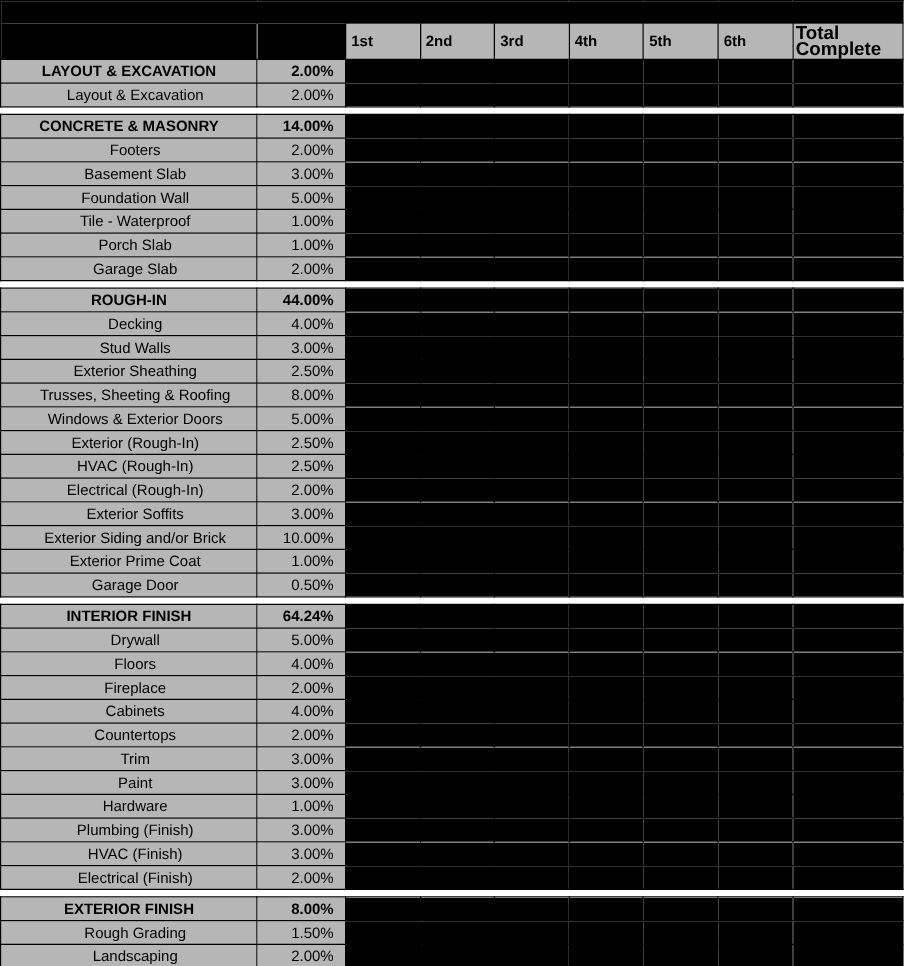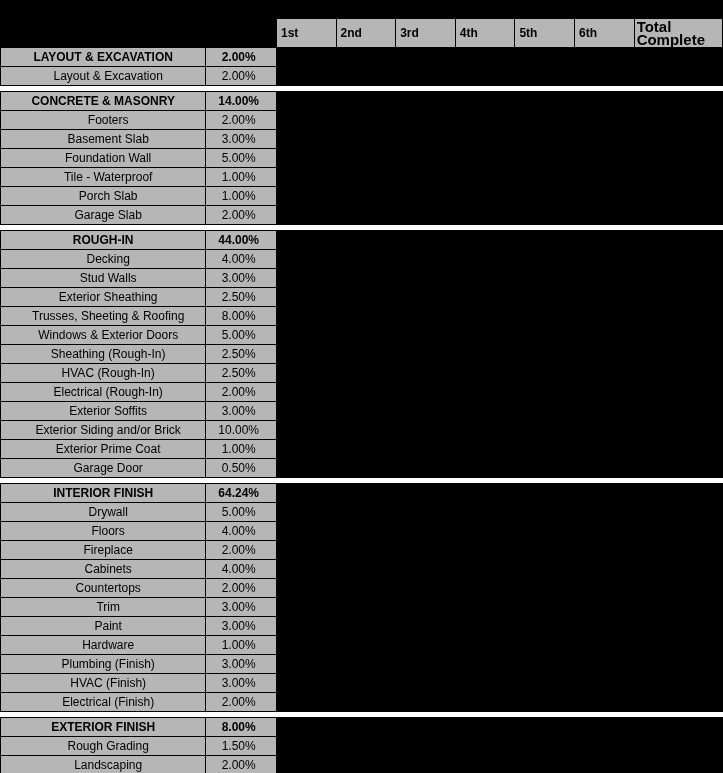--- a/index.html
+++ b/index.html
@@ -57,21 +57,21 @@
     background: #000;
   }
   .spacer-row td {
     background: #fff;
     border: none;
     height: 6px;
     padding: 0;
   }
   .name { text-align: center; padding-left: 4px; }
   .name.indent { padding-left: 14px; }
-  .pct { text-align: center; padding-right: 9px; }
+  .pct { text-align: right; padding-right: 9px; }
   col.c-name { width: 186px; }
   col.c-pct  { width: 64px; }
   col.c-per  { width: 54px; }
   col.c-tot  { width: 80px; }
   .topbar {
     background: #000;
     height: 18px;
     border: 1px solid #000;
   }
 </style>
@@ -270,21 +270,21 @@
         <td class="pct">5.00%</td>
         <td class="blk"></td>
         <td class="blk"></td>
         <td class="blk"></td>
         <td class="blk"></td>
         <td class="blk"></td>
         <td class="blk"></td>
         <td class="blk"></td>
       </tr>
       <tr class="item-row">
-        <td class="name indent">Sheathing (Rough-In)</td>
+        <td class="name indent">Exterior (Rough-In)</td>
         <td class="pct">2.50%</td>
         <td class="blk"></td>
         <td class="blk"></td>
         <td class="blk"></td>
         <td class="blk"></td>
         <td class="blk"></td>
         <td class="blk"></td>
         <td class="blk"></td>
       </tr>
       <tr class="item-row">

